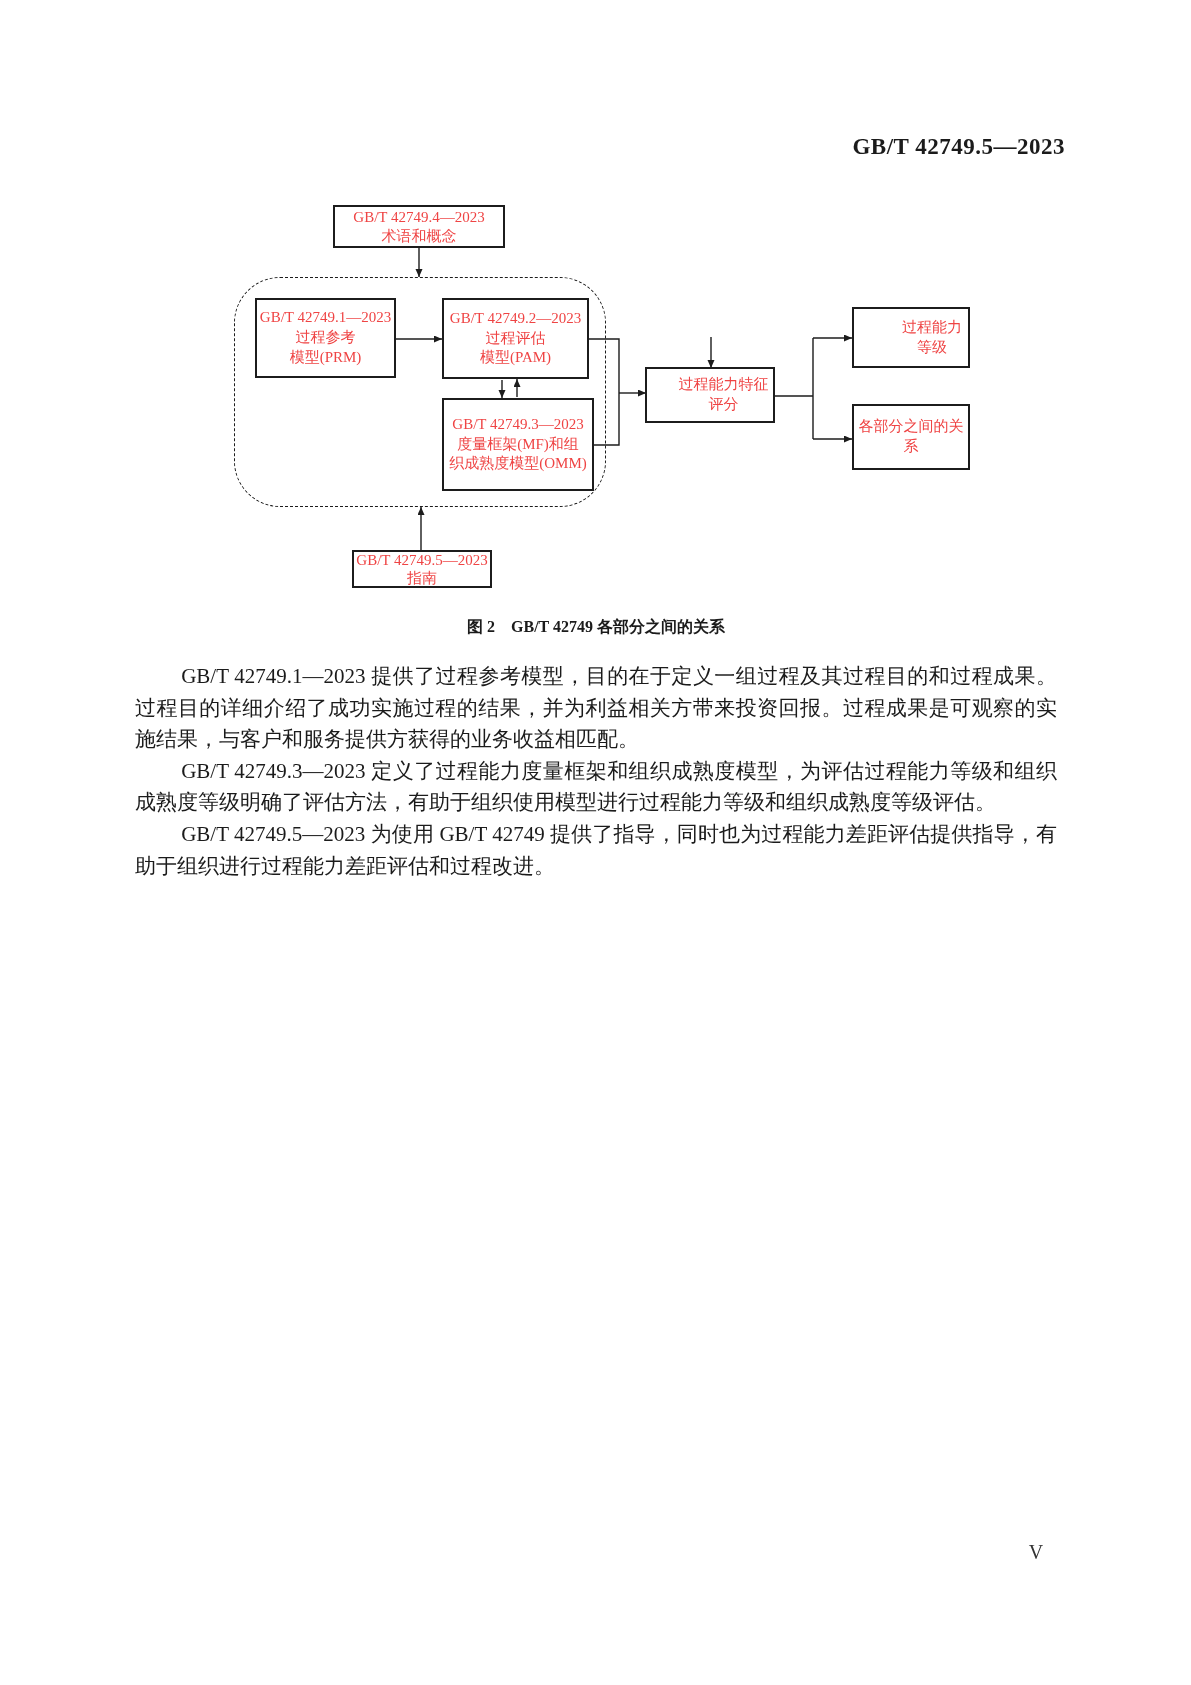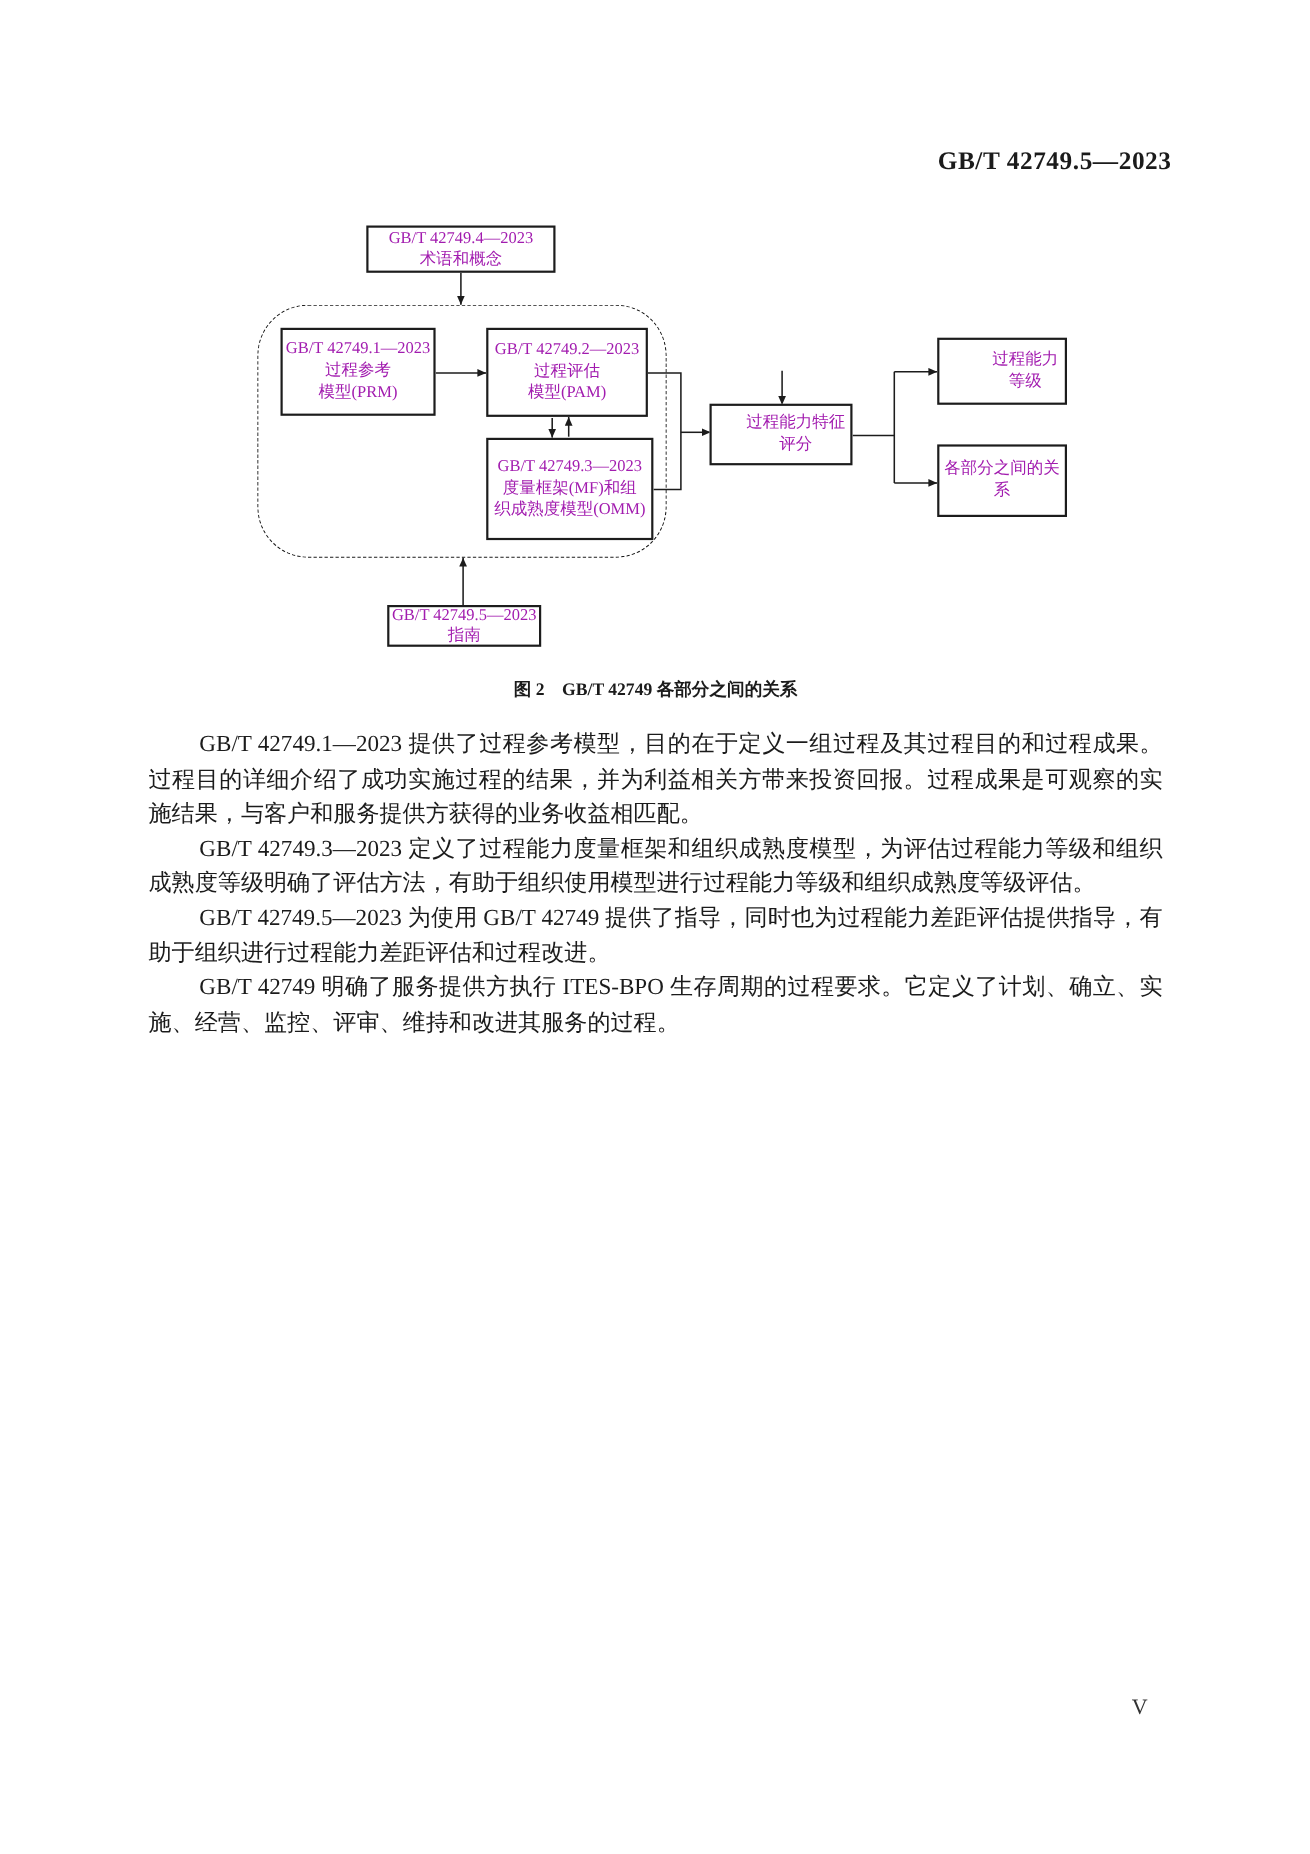--- a/index.html
+++ b/index.html
@@ -15,21 +15,21 @@
   
   .diagram{position:absolute;left:0;top:0;width:1191px;height:650px;}
   .connectors{position:absolute;left:0;top:0;pointer-events:none;z-index:1;}
   .dashed-frame{
     position:absolute;left:234px;top:277px;width:372px;height:230px;
     border:1.4px dashed #1c1c1c;border-radius:46px;box-sizing:border-box;z-index:0;
   }
   .node{
     position:absolute;box-sizing:border-box;background:#fff;z-index:2;
     border:2px solid #1c1c1c;display:flex;align-items:center;justify-content:center;
-    text-align:center;white-space:pre-line;font-size:15px;line-height:1.32;color:#a21caf;
+    text-align:center;white-space:pre-line;font-size:15px;line-height:1.32;color:#ef4444;
   }
   .n-terms{left:333px;top:205px;width:172px;height:43px;line-height:1.25;}
   .n-prm{left:255px;top:298px;width:141px;height:80px;}
   .n-pam{left:442px;top:298px;width:147px;height:81px;}
   .n-mfomm{left:442px;top:398px;width:152px;height:93px;}
   .n-scoring{left:645px;top:367px;width:130px;height:56px;border-width:2.5px;padding-left:27px;}
   .n-capability{left:852px;top:307px;width:118px;height:61px;border-width:2.5px;padding-left:42px;}
   .n-maturity{left:852px;top:404px;width:118px;height:66px;border-width:2.5px;}
   .n-guide{left:352px;top:550px;width:140px;height:38px;line-height:1.2;}
   .n-iso{
@@ -97,16 +97,15 @@
   <div class="node n-guide">GB/T 42749.5—2023
 指南</div>
 </div>
 
 <div class="caption">图 2　GB/T 42749 各部分之间的关系</div>
 
 <div class="bodytext">
   <p>GB/T 42749.1—2023 提供了过程参考模型，目的在于定义一组过程及其过程目的和过程成果。过程目的详细介绍了成功实施过程的结果，并为利益相关方带来投资回报。过程成果是可观察的实施结果，与客户和服务提供方获得的业务收益相匹配。</p>
   <p>GB/T 42749.3—2023 定义了过程能力度量框架和组织成熟度模型，为评估过程能力等级和组织成熟度等级明确了评估方法，有助于组织使用模型进行过程能力等级和组织成熟度等级评估。</p>
   <p>GB/T 42749.5—2023 为使用 GB/T 42749 提供了指导，同时也为过程能力差距评估提供指导，有助于组织进行过程能力差距评估和过程改进。</p>
-  <p>GB/T 42749 明确了服务提供方执行 ITES-BPO 生存周期的过程要求。它定义了计划、确立、实施、经营、监控、评审、维持和改进其服务的过程。</p>
 </div>
 
 <div class="page-number">V</div>
 
 </body></html>

